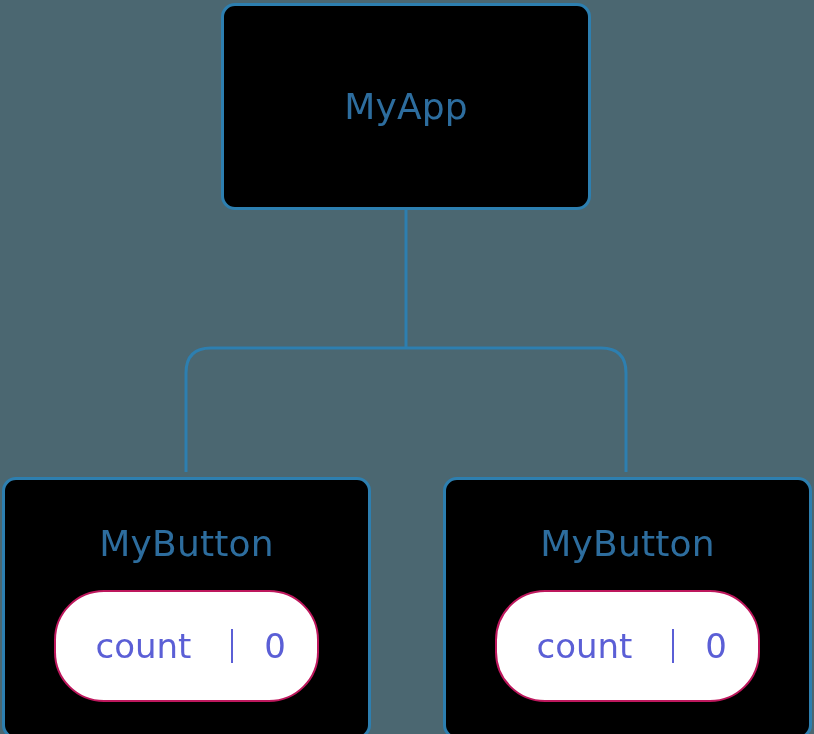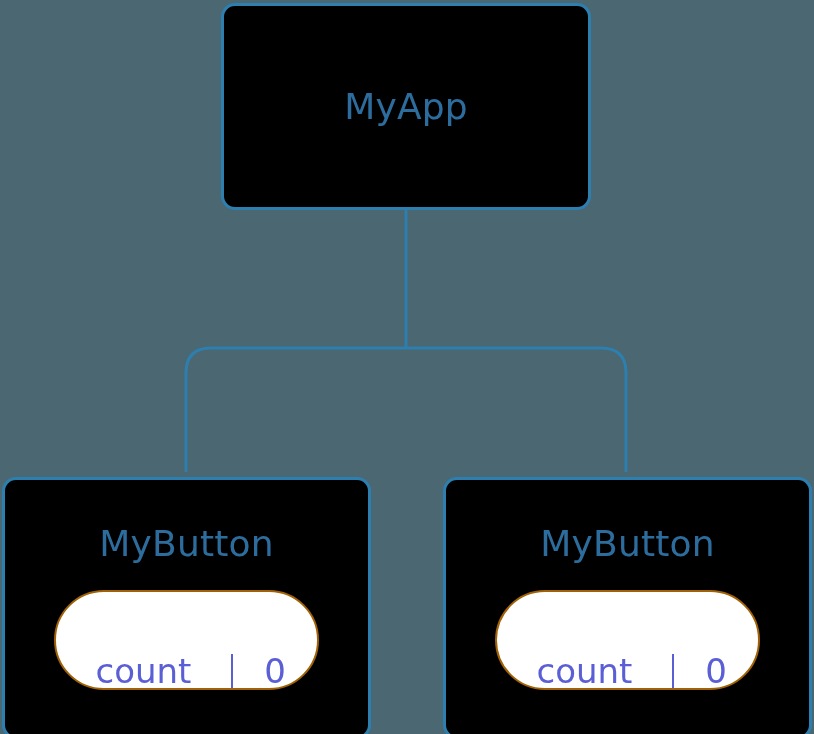--- a/index.html
+++ b/index.html
@@ -65,25 +65,25 @@
   }
   .node-root .node-title { margin-top: 0; }
   .node-child .node-title { margin-top: 46px; }
 
   
   .state-pill {
     position: relative;
     box-sizing: border-box;
     margin-top: 28px;
     width: 265px;
-    height: 100px;
-    border: 2px solid #a16207;
+    height: 112px;
+    border: 2px solid #be185d;
     border-radius: 50px;
     display: flex;
-    align-items: flex-end;
+    align-items: center;
     background: #ffffff;
   }
   .state-key,
   .state-val {
     display: flex;
     align-items: center;
     justify-content: center;
     color: #5b5fd6;
     font-size: 34px;
     line-height: 1;

